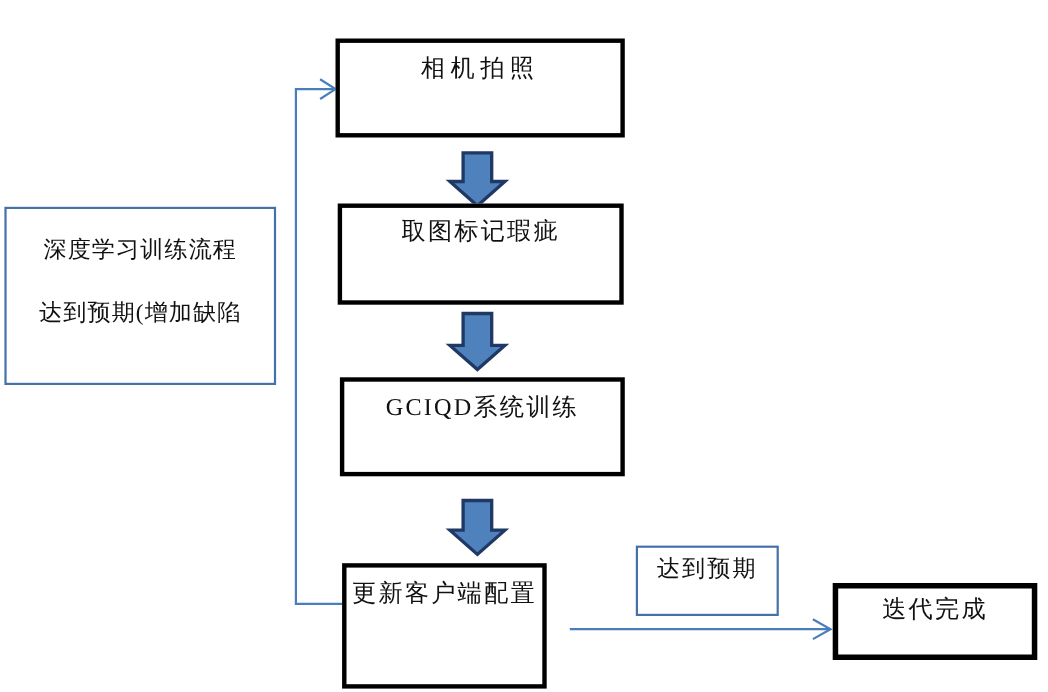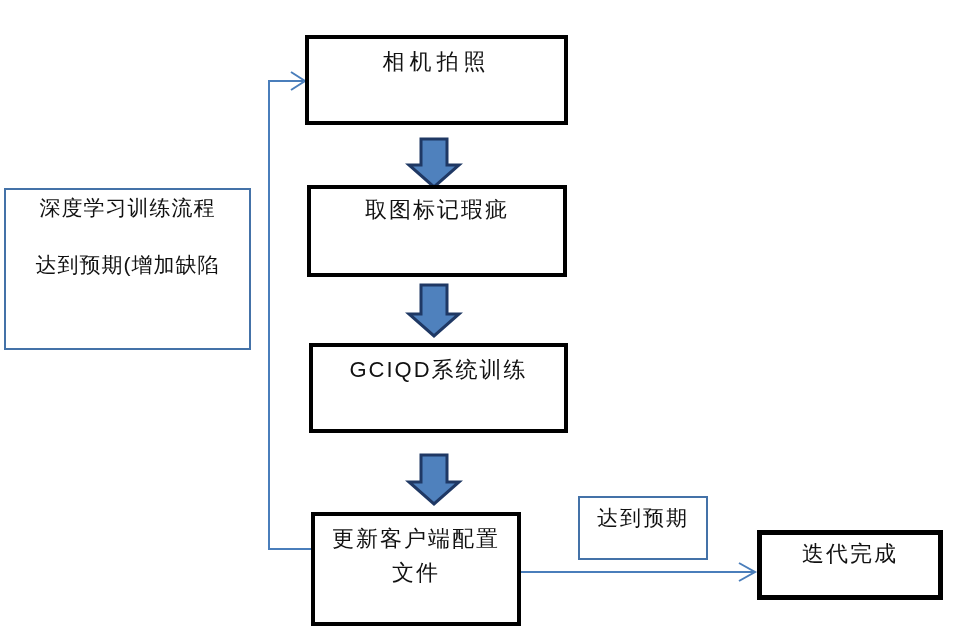--- a/index.html
+++ b/index.html
@@ -5,21 +5,21 @@
   html, body {
     margin: 0;
     padding: 0;
     background: #ffffff;
   }
   .canvas {
     position: relative;
     width: 953px;
     height: 629px;
     background: var(--background, #ffffff);
-    font-family: Liberation Sans, sans-serif;
+    font-family: Liberation Serif, serif;
     color: var(--text, #111111);
     overflow: hidden;
   }
   .connector-layer {
     position: absolute;
     left: 0;
     top: 0;
   }
   .thinline {
     stroke: var(--connector, #4a7ebb);
@@ -43,24 +43,24 @@
   }
   .black-box {
     border: 4px solid var(--box-border, #000000);
   }
   .blue-box {
     border: 2px solid var(--note-border, #4472a8);
   }
   .node-camera   { left: 305px; top: 35px;  width: 263px; height: 90px;  padding-top: 10px; letter-spacing: 5px; }
   .node-mark     { left: 307px; top: 185px; width: 260px; height: 92px;  padding-top: 8px;  letter-spacing: 2px; }
   .node-train    { left: 309px; top: 343px; width: 259px; height: 90px;  padding-top: 10px; letter-spacing: 2px; }
-  .node-update   { left: 311px; top: 512px; width: 210px; height: 114px; padding-top: 6px;  line-height: 34px; letter-spacing: 2px; }
+  .node-update   { left: 311px; top: 512px; width: 186px; height: 114px; padding-top: 6px;  line-height: 34px; letter-spacing: 2px; }
   .node-done     { left: 757px; top: 530px; width: 186px; height: 70px;  padding-top: 6px;  border-width: 5px; letter-spacing: 2px; }
   .node-expect   { left: 578px; top: 496px; width: 130px; height: 64px;  padding-top: 7px;  font-size: 21px; letter-spacing: 2px; }
-  .node-note     { left: 4px;   top: 188px; width: 247px; height: 162px; padding-top: 2px; font-size: 21px; line-height: 31px; letter-spacing: 1px; }
+  .node-note     { left: 4px;   top: 188px; width: 247px; height: 162px; padding-top: 22px; font-size: 21px; line-height: 31px; letter-spacing: 1px; }
   .note-block2 { margin-top: 26px; }
 </style>
 </head>
 <body>
 
 <div class="canvas">
 
   <svg class="connector-layer" width="953" height="629" viewBox="0 0 953 629">
 
     <polyline class="thinline" points="311,549 269,549 269,81 303,81"></polyline>
@@ -81,21 +81,20 @@
   <div class="node black-box node-mark">
     <span>取图标记瑕疵</span>
   </div>
 
   <div class="node black-box node-train">
     <span>GCIQD系统训练</span>
   </div>
 
   <div class="node black-box node-update">
     <div>更新客户端配置</div>
-    <div>文件</div>
   </div>
 
   <div class="node black-box node-done">
     <span>迭代完成</span>
   </div>
 
   <div class="node blue-box node-expect">
     <span>达到预期</span>
   </div>
 

